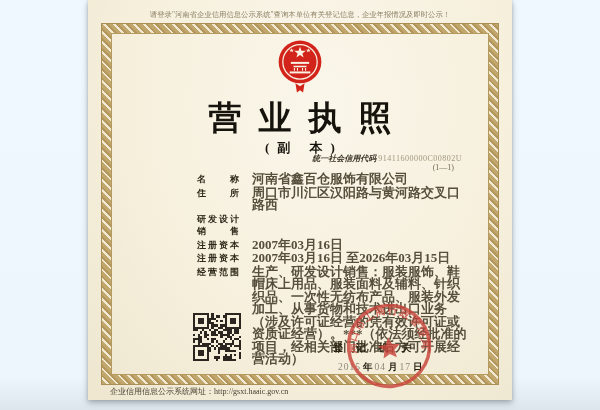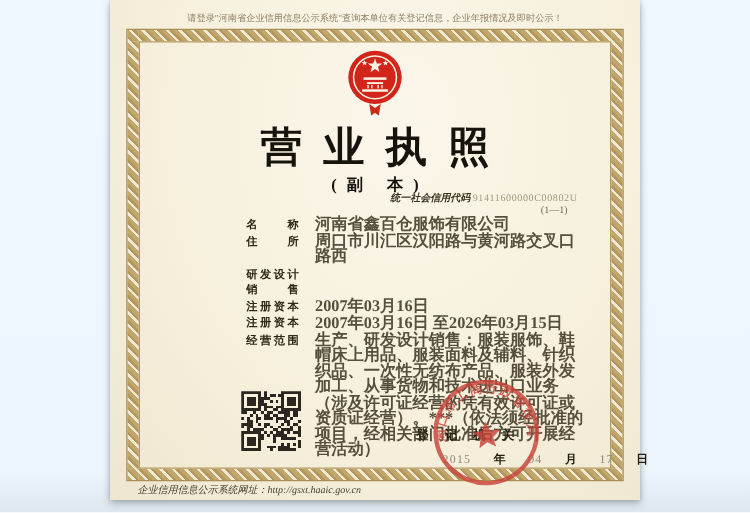--- a/index.html
+++ b/index.html
@@ -28,27 +28,27 @@
   .page-marker{position:absolute;top:129px;right:34px;font-size:8px;color:#6f6852;margin-left:40px;}
   .fields{position:absolute;left:85px;top:139px;width:292px;}
   .field-row{display:flex;gap:13px;margin-bottom:1px;}
   .field-label{flex:0 0 42px;text-align:justify;text-align-last:justify;font-weight:bold;
     font-size:9px;line-height:12.5px;color:#2d2819;font-family:"Liberation Sans",sans-serif;}
   .field-value{font-size:13px;line-height:12.5px;color:#554f3c;width:218px;font-weight:bold;}
   .qr{position:absolute;left:81px;top:279px;width:48px;height:48px;}
   .registry{position:absolute;left:201px;top:307px;font-size:10px;font-weight:bold;
     letter-spacing:5px;color:#26210f;font-family:"Liberation Sans",sans-serif;white-space:nowrap;margin-left:20px;}
   .issue-date{position:absolute;left:226px;top:327px;font-size:9.5px;white-space:nowrap;}
-  .issue-date .num{color:#8f8878;letter-spacing:1px;margin:0 16px;}
+  .issue-date .num{color:#8f8878;letter-spacing:1px;margin:0 0;}
   .issue-date .unit{font-weight:bold;color:#211c0e;margin:0 2px;
     font-family:"Liberation Sans",sans-serif;}
   .seal{position:absolute;left:233px;top:268px;width:88px;height:88px;opacity:.82;
     transform:rotate(-6deg);}
   .paper-footer{position:absolute;left:22px;right:16px;bottom:3px;display:flex;
-    justify-content:space-between;font-size:8px;color:#45402f;white-space:nowrap;font-style:italic;}
+    justify-content:space-between;font-size:8px;color:#45402f;white-space:nowrap;}
 </style>
 </head>
 <body>
 
 <div class="photo">
   <div class="paper">
 
     <div class="header-note">请登录"河南省企业信用信息公示系统"查询本单位有关登记信息，企业年报情况及即时公示！</div>
 
     <div class="frame">

